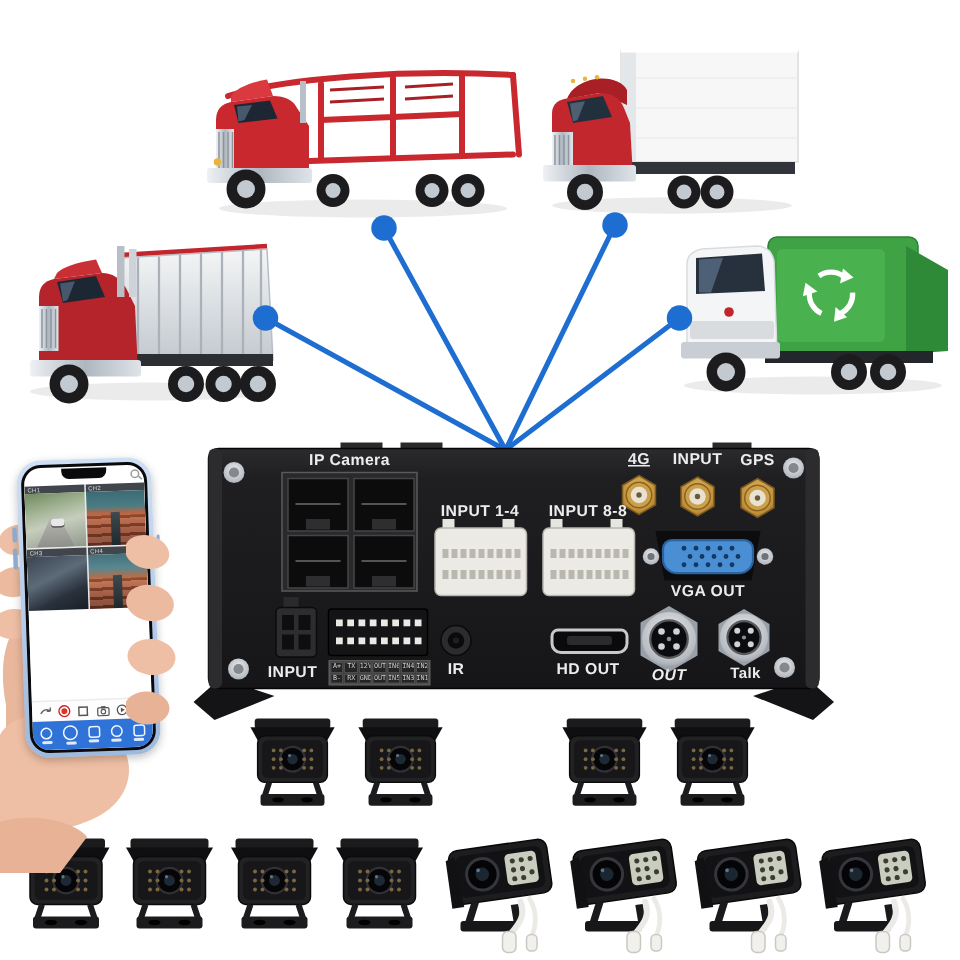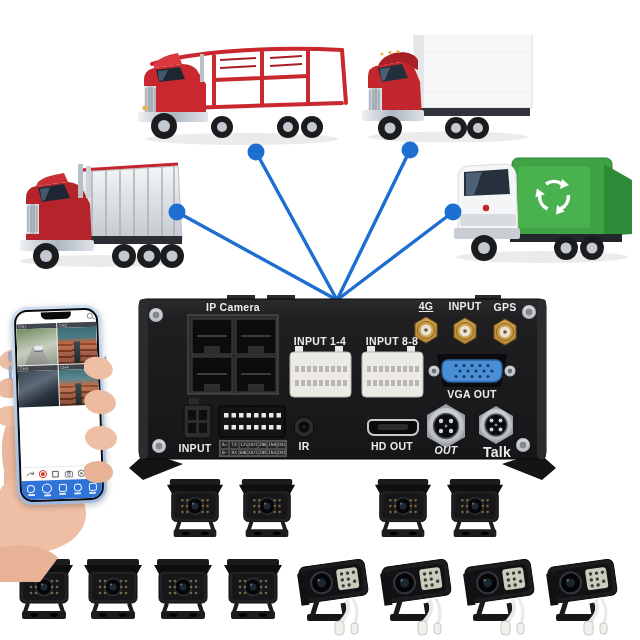--- a/index.html
+++ b/index.html
@@ -4,21 +4,21 @@
 <style>
   html,body{margin:0;padding:0;}
   body{width:640px;height:640px;background:#ffffff;position:relative;overflow:hidden;
        font-family:"Liberation Sans",sans-serif;}
   .abs{position:absolute;}
 
   
   .dvr{position:absolute;left:139px;top:294px;width:407px;height:190px;z-index:6;}
   .dlabel{position:absolute;color:#ececec;font-weight:bold;font-size:10.5px;
           letter-spacing:.3px;transform:translateX(-50%);white-space:nowrap;}
-  .dlabel.small{font-size:14px;}
+  .dlabel.small{font-size:10px;}
   .pinstrip{position:absolute;left:80px;top:146px;width:66px;height:15px;
             display:grid;grid-template-columns:repeat(7,1fr);grid-template-rows:1fr 1fr;
             border:0.5px solid #5a5a5a;background:#242424;}
   .pinstrip span{border:0.5px solid #4c4c4c;color:#cfcfcf;font-size:4.5px;line-height:6.5px;
             text-align:center;font-family:"DejaVu Sans Mono",monospace;overflow:hidden;}
 
   
   .phone{position:absolute;left:14px;top:306px;width:84px;height:192px;z-index:8;
          transform:rotate(-2deg);border-radius:16px;padding:3px;
          background:linear-gradient(180deg,#cfdff4,#9db9dd);

